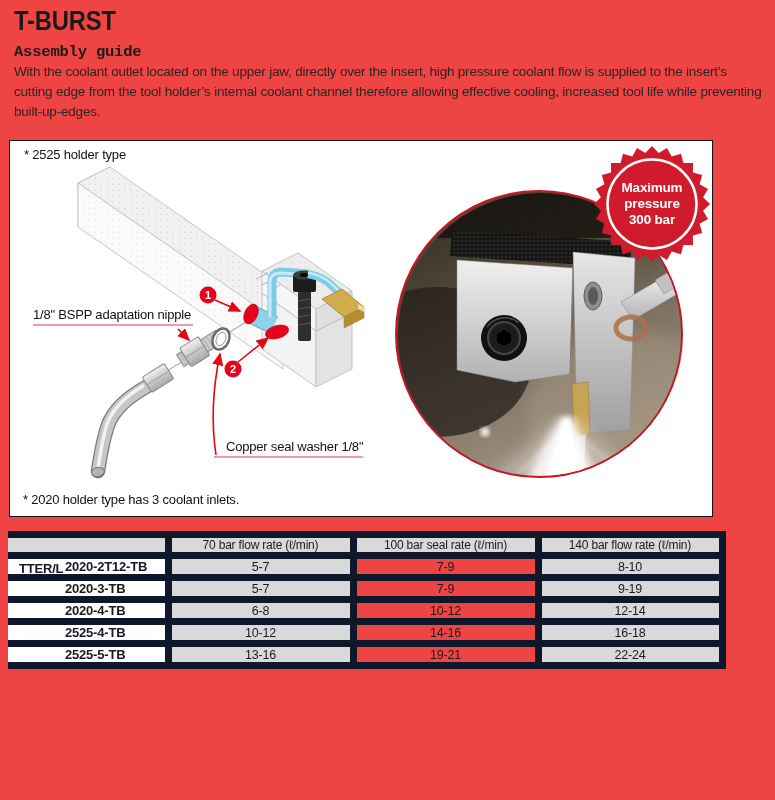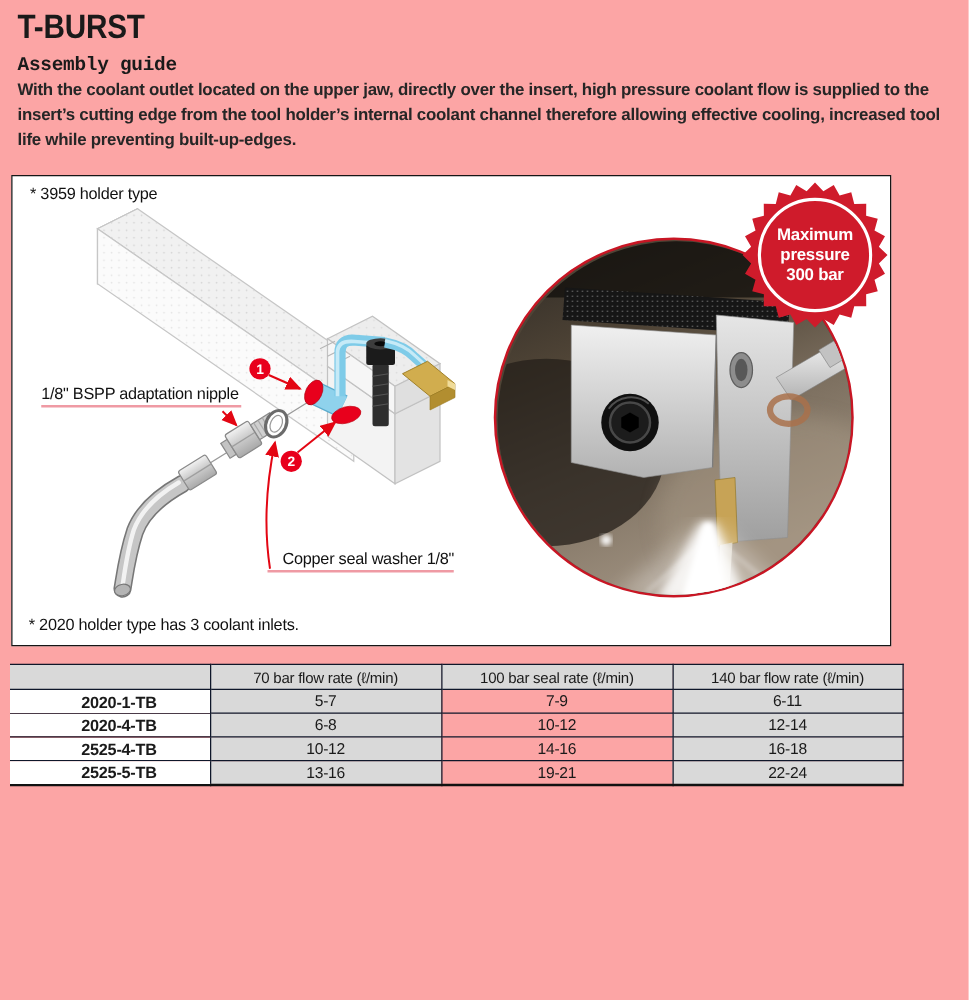--- a/index.html
+++ b/index.html
@@ -2,46 +2,46 @@
 <html style="--red: #e30613; --badge-red: #cf1b2b; --pink: #ef9aa4; --blue: #8fd2ec; --gray: #d9d9d9; --gold: #d1ad4e;"><head>
 <meta charset="utf-8">
 <style>
   :root{
     --red:#e30613; --badge-red:#cf1b2b; --pink:#ef9aa4;
     --blue:#8fd2ec; --gray:#d9d9d9; --gold:#d1ad4e;
   }
   *{box-sizing:border-box;}
   html,body{margin:0;padding:0;background:#ffffff;}
   body{font-family:"Liberation Sans","DejaVu Sans",sans-serif;color:#1a1a1a;letter-spacing:-0.2px;}
-  .page{position:relative;width:775px;height:800px;background:#fca5a5;overflow:hidden;}
+  .page{position:relative;width:775px;height:800px;background:#ef4444;overflow:hidden;}
 
   .title{position:absolute;left:14px;top:6px;margin:0;font-size:27px;font-weight:900;
          transform:scaleX(.88);transform-origin:0 50%;white-space:nowrap;}
   .subtitle{position:absolute;left:14px;top:43px;margin:0;font-size:15.5px;font-weight:700;font-family:Liberation Mono, monospace;}
-  .intro{position:absolute;left:14px;top:62px;width:748px;margin:0;font-size:13.5px;line-height:20px;color:#262626;font-weight:bold;}
+  .intro{position:absolute;left:14px;top:62px;width:748px;margin:0;font-size:13.5px;line-height:20px;color:#262626;}
 
   .figure-box{position:absolute;left:9px;top:140px;width:704px;height:377px;border:1.5px solid #161616;background:#fff;}
   .holder-note{position:absolute;left:14px;top:6px;font-size:13px;color:#111;}
   .fig-footnote{position:absolute;left:13px;top:351px;font-size:13px;color:#111;text-align:right;}
   .illustration{position:absolute;left:0;top:0;}
 
   .fig-label{position:absolute;font-size:13px;color:#111;border-bottom:2px solid var(--pink,#ef9aa4);
              padding-bottom:2px;white-space:nowrap;}
   .lbl-nipple{left:23px;top:166px;padding-right:2px;}
   .lbl-washer{left:204px;top:298px;padding-left:12px;}
 
   .photo{position:absolute;left:385px;top:49px;width:288px;height:288px;border-radius:50%;
          border:2px solid #c81624;overflow:hidden;background:#4f4436;}
   .photo svg{display:block;}
   .badge{position:absolute;left:580px;top:1px;width:124px;height:124px;}
   .badge text{font-family:"Liberation Sans","DejaVu Sans",sans-serif;font-weight:700;font-size:13.5px;fill:#fff;text-anchor:middle;}
 
   .flow-table{position:absolute;left:8px;top:531px;width:714px;border-collapse:collapse;table-layout:fixed;
               border-bottom:2.5px solid #111;}
-  .flow-table th,.flow-table td{border:1px solid #0f172a;padding:0;height:19px;text-align:center;
+  .flow-table th,.flow-table td{border:7px solid #0f172a;padding:0;height:19px;text-align:center;
               font-size:12.5px;font-weight:400;vertical-align:middle;}
   .flow-table thead th{background:var(--gray,#d9d9d9);height:20px;font-size:12px;}
   .flow-table thead th:first-child,.flow-table tbody th{border-left:none;}
   .flow-table tbody th{background:#fff;text-align:left;padding-left:57px;font-weight:700;font-size:13px;position:relative;}
   .flow-table td.shade{background:var(--gray,#d9d9d9);}
   .row-prefix{position:absolute;left:11px;top:0;line-height:19px;font-weight:700;font-size:13px;}
 </style>
 </head>
 <body>
 
@@ -158,21 +158,21 @@
       <text x="198" y="158" text-anchor="middle" font-size="11" font-weight="700" fill="#fff">1</text>
 
       <line x1="228" y1="221" x2="258" y2="197" stroke="#e30613" stroke-width="1.6" marker-end="url(#arrow)"></line>
       <circle cx="223" cy="228" r="8.5" fill="#e8001c"></circle>
       <text x="223" y="232" text-anchor="middle" font-size="11" font-weight="700" fill="#fff">2</text>
 
       <line x1="168" y1="188" x2="179" y2="199" stroke="#e30613" stroke-width="1.6" marker-end="url(#arrow)"></line>
       <path d="M206,314 C201,281 203,246 210,213" fill="none" stroke="#e30613" stroke-width="1.6" marker-end="url(#arrow)"></path>
     </svg>
 
-    <div class="holder-note">* 3959 holder type</div>
+    <div class="holder-note">* 2525 holder type</div>
     <div class="fig-label lbl-nipple">1/8" BSPP adaptation nipple</div>
     <div class="fig-label lbl-washer">Copper seal washer 1/8"</div>
     <div class="fig-footnote">* 2020 holder type has 3 coolant inlets.</div>
 
     <div class="photo">
       <svg width="288" height="288" viewBox="0 0 288 288">
         <defs>
           <clipPath id="photoClip">
               <circle cx="144" cy="144" r="143"></circle>
             </clipPath>
@@ -271,24 +271,30 @@
     <thead>
       <tr>
         <th></th>
         <th>70 bar flow rate (ℓ/min)</th>
         <th>100 bar seal rate (ℓ/min)</th>
         <th>140 bar flow rate (ℓ/min)</th>
       </tr>
     </thead>
     <tbody>
       <tr>
-        <th><span>2020-1-TB</span></th>
+        <th><span class="row-prefix">TTER/L</span><span>2020-2T12-TB</span></th>
         <td class="shade">5-7</td>
         <td>7-9</td>
-        <td class="shade">6-11</td>
+        <td class="shade">8-10</td>
+      </tr>
+      <tr>
+        <th><span>2020-3-TB</span></th>
+        <td class="shade">5-7</td>
+        <td>7-9</td>
+        <td class="shade">9-19</td>
       </tr>
       <tr>
         <th><span>2020-4-TB</span></th>
         <td class="shade">6-8</td>
         <td>10-12</td>
         <td class="shade">12-14</td>
       </tr>
       <tr>
         <th><span>2525-4-TB</span></th>
         <td class="shade">10-12</td>

